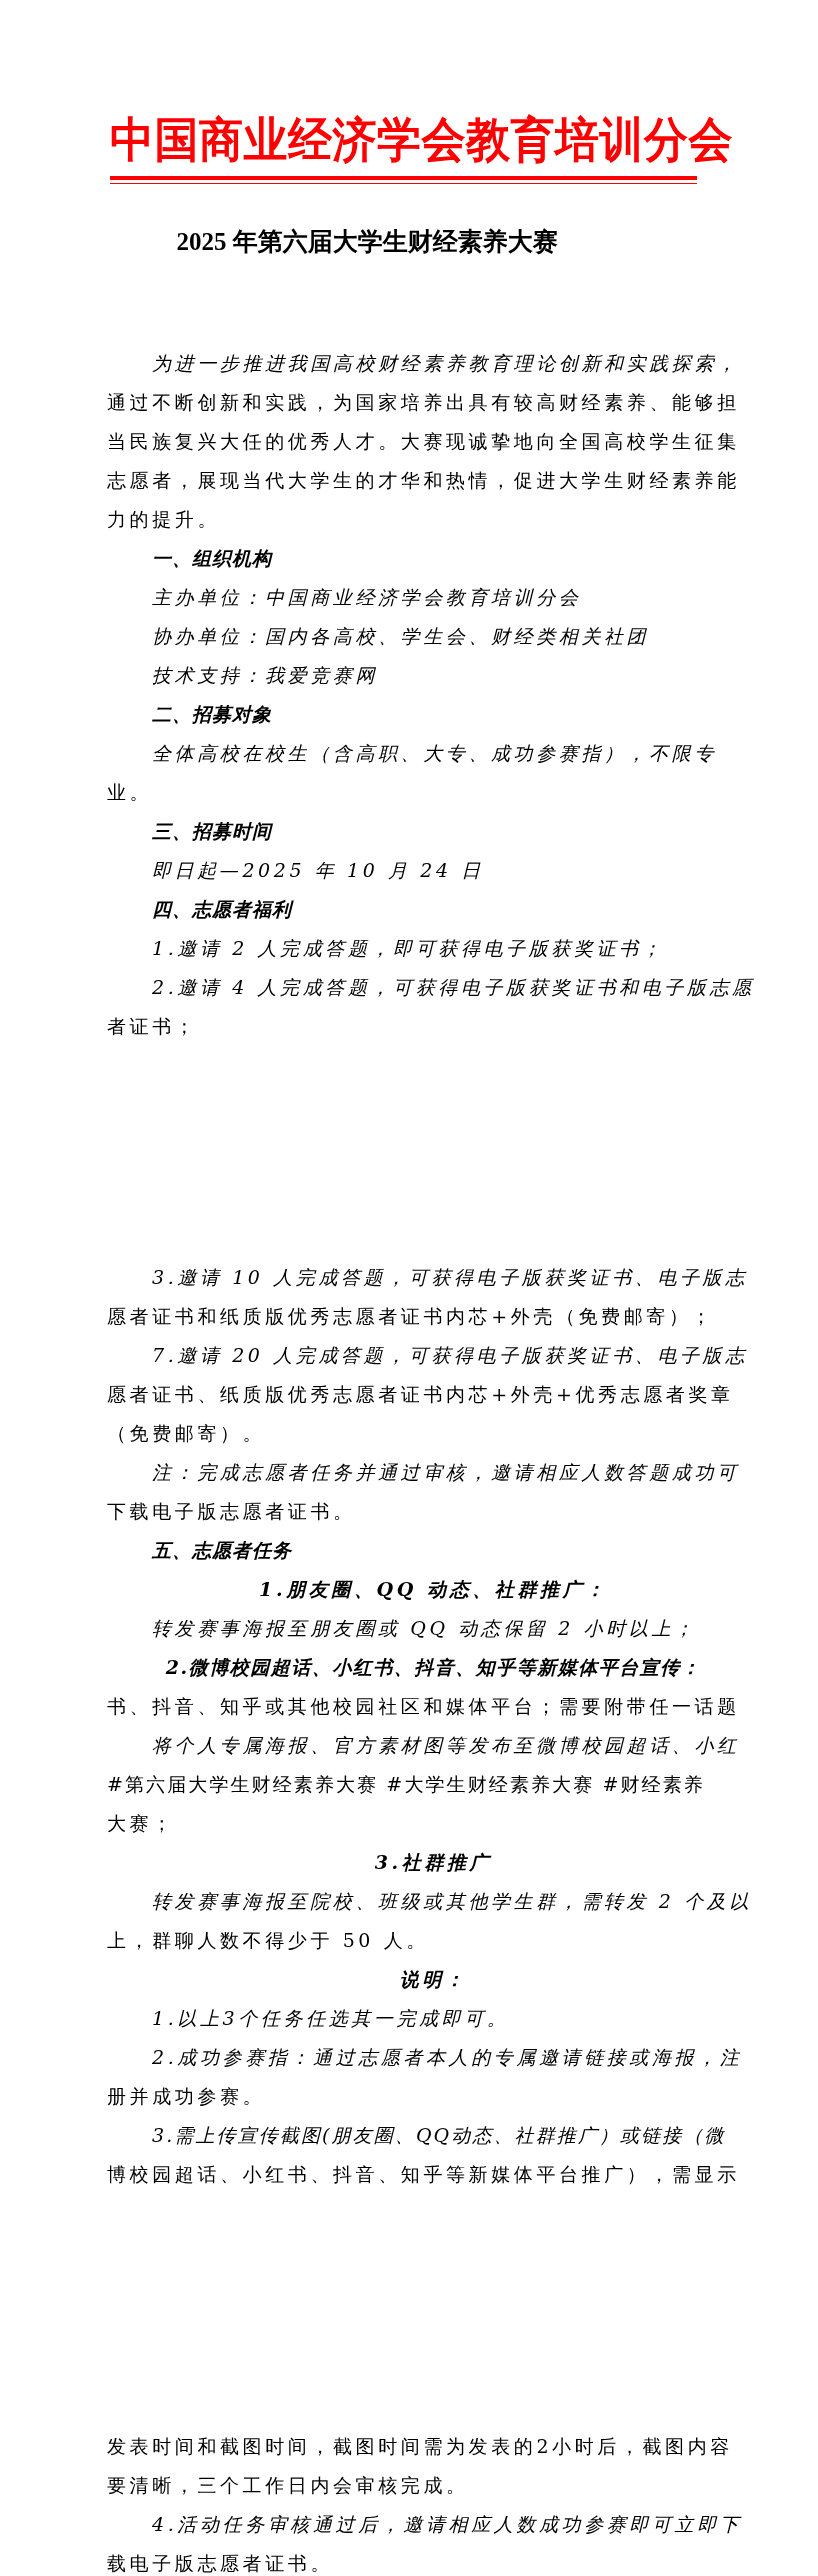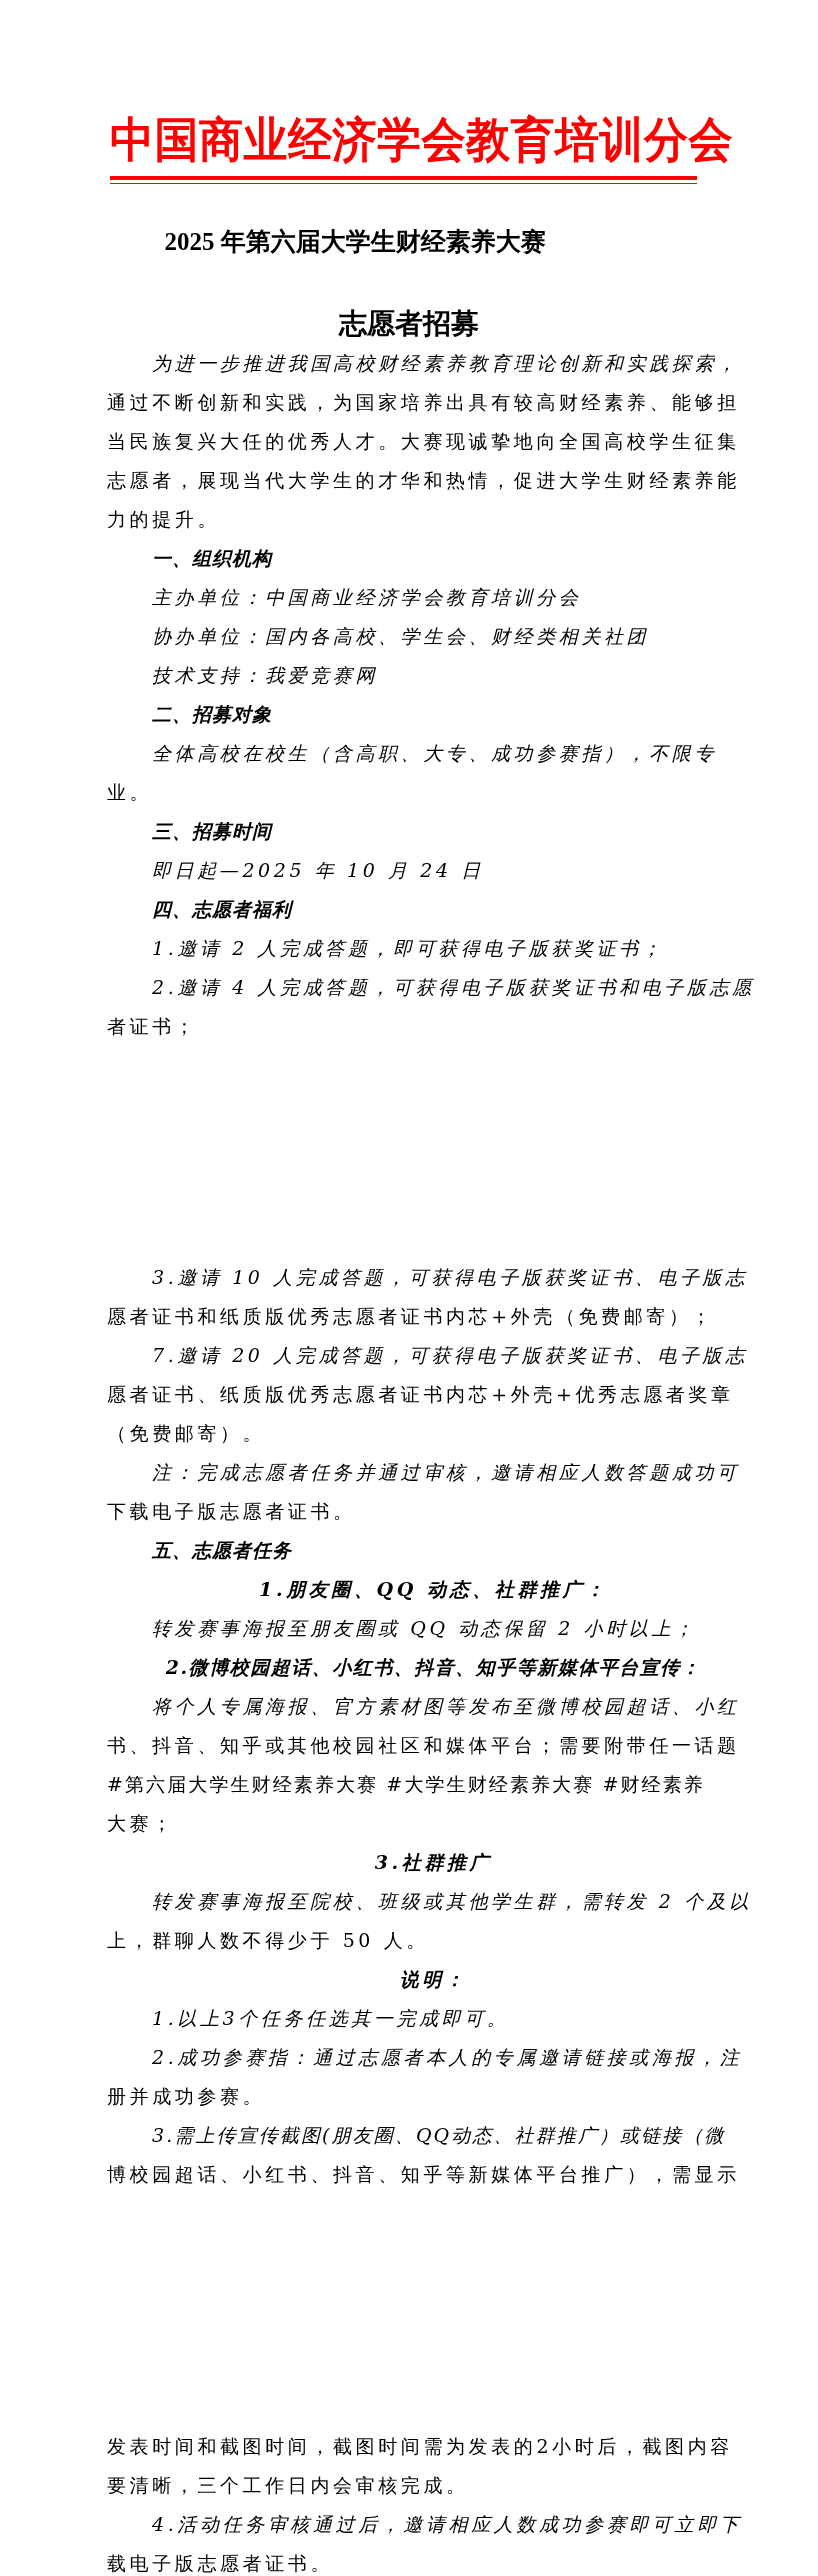--- a/index.html
+++ b/index.html
@@ -7,21 +7,21 @@
          font-family: "DejaVu Serif", "Liberation Serif", serif; color: #000; }
   .page { position: absolute; left: 0; top: 0; width: 818px; height: 3468px; }
 
   .org-title { position: absolute; left: 110px; top: 112px; width: 587px; height: 56px;
     color: #ff0000; font-family: "DejaVu Sans", sans-serif; font-weight: bold;
     font-size: 44px; line-height: 56px; text-align: center; white-space: nowrap;
     letter-spacing: 0.5px; transform: scaleY(1.08); transform-origin: center; }
   .rule-thick { position: absolute; left: 110px; top: 176px; width: 587px; height: 3.6px; background: #ff0000; }
   .rule-thin  { position: absolute; left: 110px; top: 183px; width: 587px; height: 1px; background: #ff0000; }
 
-  .subtitle { position: absolute; left: 0; top: 225px; width: 710px; text-align: center;
+  .subtitle { position: absolute; left: 12px; top: 225px; width: 710px; text-align: center;
     font-size: 25px; line-height: 33px; font-weight: bold; font-family: "Liberation Serif", serif; white-space: nowrap; }
   .doc-title { position: absolute; left: 0; top: 307px; width: 818px; text-align: center;
     font-size: 28px; line-height: 33px; font-weight: bold; font-family: "DejaVu Sans", sans-serif; white-space: nowrap; }
 
   .body { position: absolute; left: 107px; top: 344px; width: 608px; }
   .ln { height: 39px; line-height: 39px; font-size: 19px; white-space: nowrap;
         letter-spacing: 3.6px; font-family: "DejaVu Serif", serif; }
   .ind { padding-left: 45px; font-style: italic; }
   .hd { font-family: "DejaVu Sans", sans-serif; font-weight: bold; letter-spacing: 1px; font-size: 19px; }
   .bd { font-weight: bold; text-align: center; }
@@ -31,21 +31,20 @@
 </head>
 <body>
 
 <div class="page">
 
   <div class="org-title">中国商业经济学会教育培训分会</div>
   <div class="rule-thick"></div>
   <div class="rule-thin"></div>
 
   <div class="subtitle">2025 年第六届大学生财经素养大赛</div>
-  <div class="doc-title">志愿者招募</div>
 
   <div class="body">
 
     <div class="ln ind">为进一步推进我国高校财经素养教育理论创新和实践探索，</div>
     <div class="ln">通过不断创新和实践，为国家培养出具有较高财经素养、能够担</div>
     <div class="ln">当民族复兴大任的优秀人才。大赛现诚挚地向全国高校学生征集</div>
     <div class="ln">志愿者，展现当代大学生的才华和热情，促进大学生财经素养能</div>
     <div class="ln">力的提升。</div>
 
     <div class="ln ind hd">一、组织机构</div>
@@ -72,22 +71,22 @@
     <div class="ln ind">7.邀请 20 人完成答题，可获得电子版获奖证书、电子版志</div>
     <div class="ln">愿者证书、纸质版优秀志愿者证书内芯+外壳+优秀志愿者奖章</div>
     <div class="ln">（免费邮寄）。</div>
     <div class="ln ind">注：完成志愿者任务并通过审核，邀请相应人数答题成功可</div>
     <div class="ln">下载电子版志愿者证书。</div>
 
     <div class="ln ind hd">五、志愿者任务</div>
     <div class="ln ind bd">1.朋友圈、QQ 动态、社群推广：</div>
     <div class="ln ind">转发赛事海报至朋友圈或 QQ 动态保留 2 小时以上；</div>
     <div class="ln ind bd" style="letter-spacing:1.5px">2.微博校园超话、小红书、抖音、知乎等新媒体平台宣传：</div>
+    <div class="ln">书、抖音、知乎或其他校园社区和媒体平台；需要附带任一话题</div>
     <div class="ln ind">将个人专属海报、官方素材图等发布至微博校园超话、小红</div>
-    <div class="ln">书、抖音、知乎或其他校园社区和媒体平台；需要附带任一话题</div>
     <div class="ln" style="letter-spacing:2.1px">#第六届大学生财经素养大赛 #大学生财经素养大赛 #财经素养</div>
     <div class="ln">大赛；</div>
     <div class="ln ind bd">3.社群推广</div>
     <div class="ln ind">转发赛事海报至院校、班级或其他学生群，需转发 2 个及以</div>
     <div class="ln">上，群聊人数不得少于 50 人。</div>
 
     <div class="ln ind bd">说明：</div>
     <div class="ln ind">1.以上3个任务任选其一完成即可。</div>
     <div class="ln ind">2.成功参赛指：通过志愿者本人的专属邀请链接或海报，注</div>
     <div class="ln">册并成功参赛。</div>

